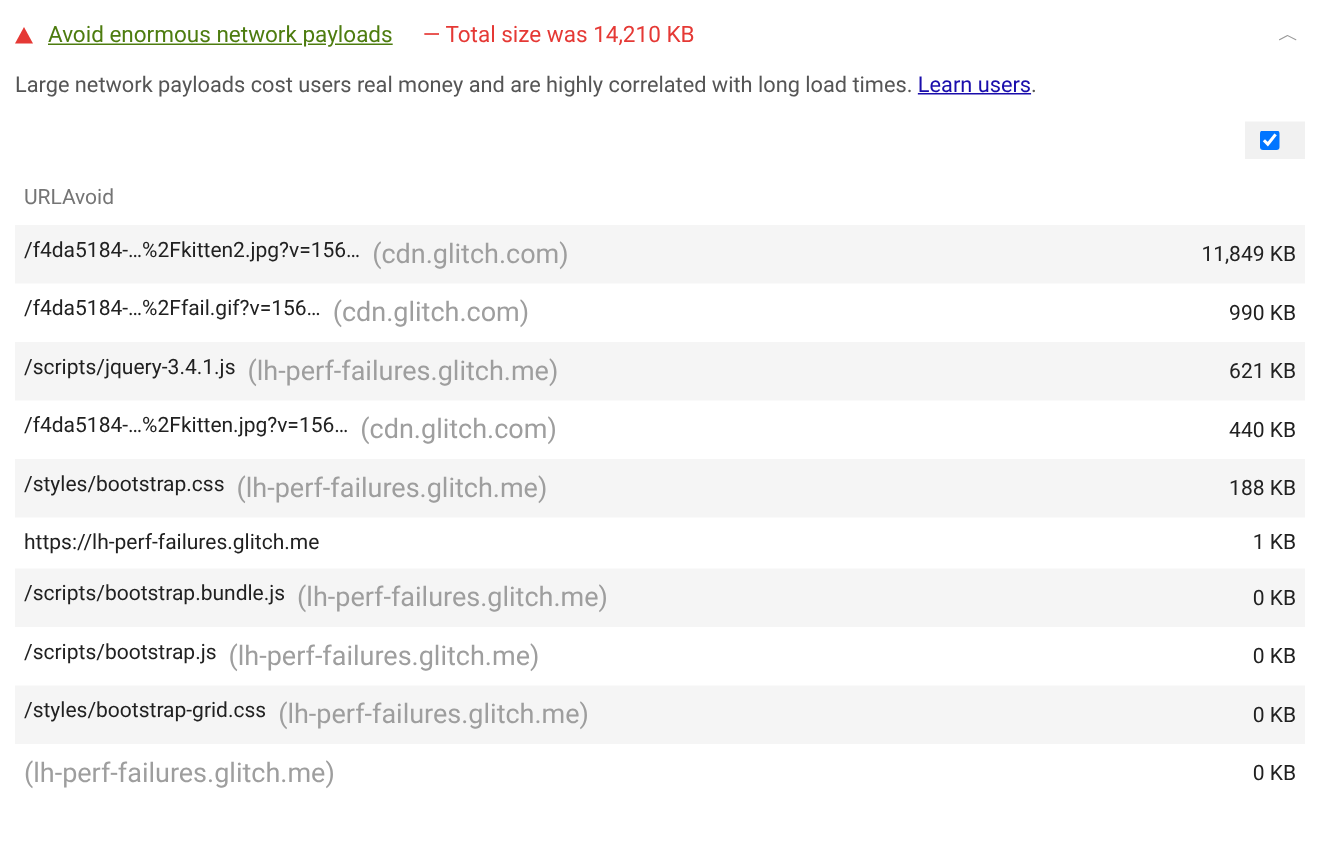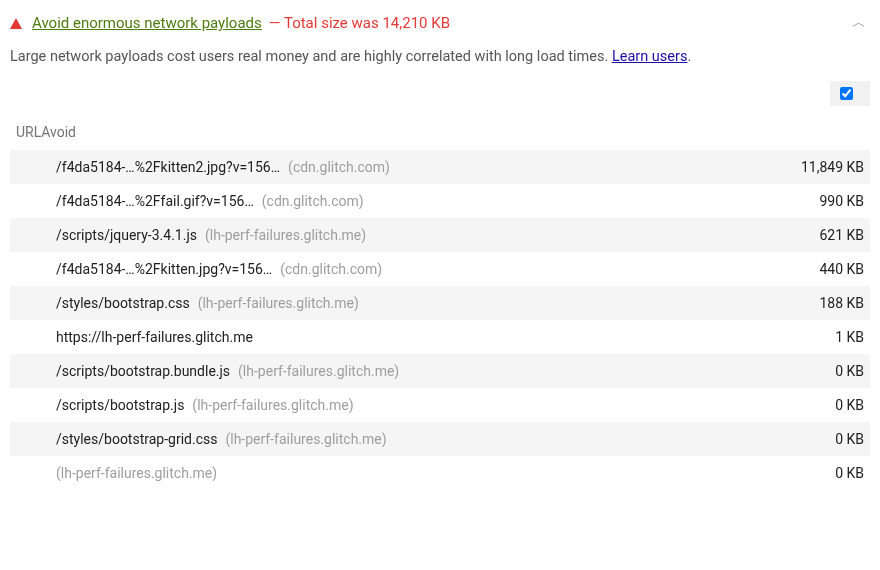--- a/index.html
+++ b/index.html
@@ -32,21 +32,21 @@
       flex-shrink: 0;
     }
     .audit-title {
       color: #4d7c0f;
       font-size: 15px;
       text-decoration: underline;
     }
     .audit-subtitle {
       color: #e53935;
       font-size: 15px;
-      margin-left: 7px;
+      margin-left: 20px;
     }
     .chevron {
       margin-left: auto;
       color: #999;
       font-size: 14px;
       padding-right: 4px;
     }
     .description {
       color: #555;
       font-size: 14.5px;
@@ -88,29 +88,28 @@
       font-size: 14px;
     }
     .table-row:nth-child(odd) {
       background: #f5f5f5;
     }
     .url-cell {
       display: flex;
       align-items: flex-start;
       gap: 8px;
       overflow: hidden;
-      margin-left: 40px;
     }
     .url-path {
       color: #212121;
       white-space: nowrap;
     }
     .url-host {
       color: #9e9e9e;
-      font-size: 14px;
+      font-size: 18px;
       white-space: nowrap;
     }
     .size-cell {
       color: #212121;
       white-space: nowrap;
       padding-left: 12px;
     }
     .table-body {
       display: flex;
       flex-direction: column;

